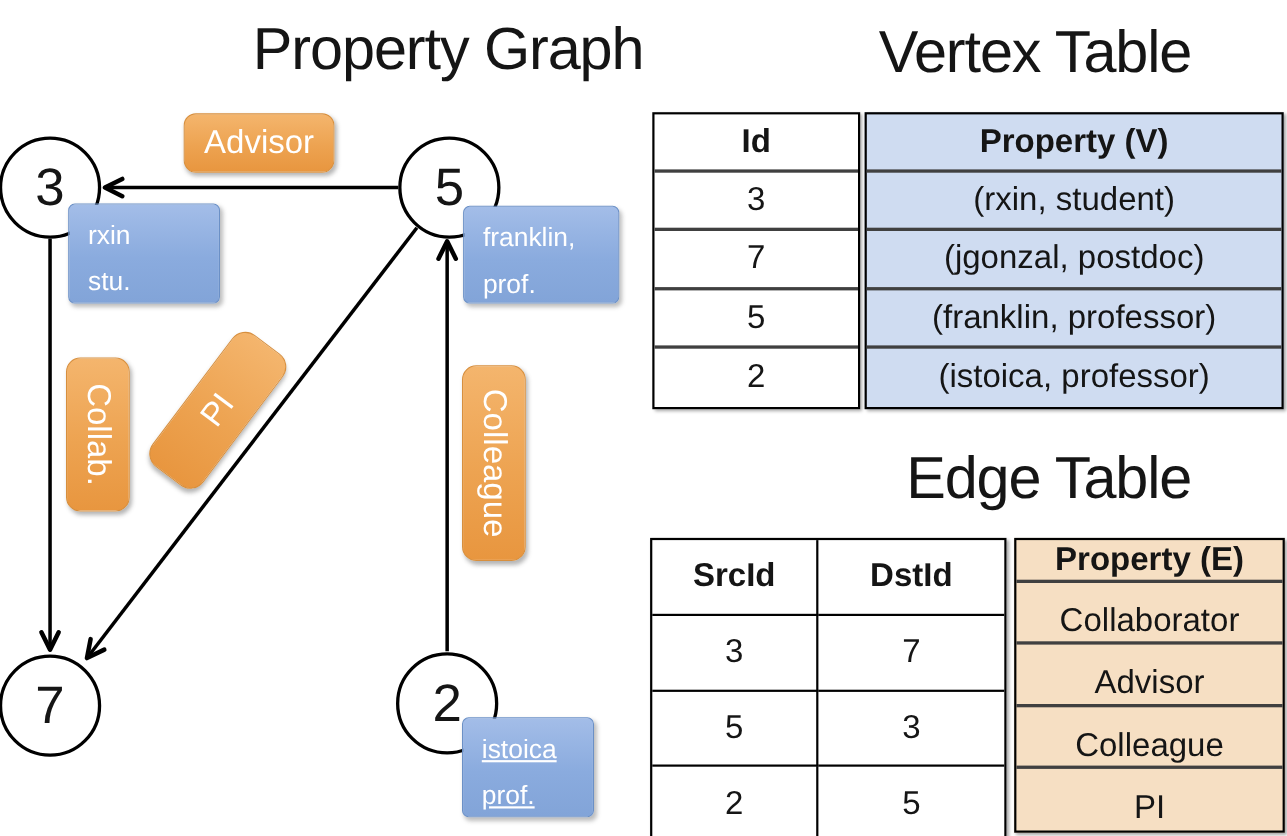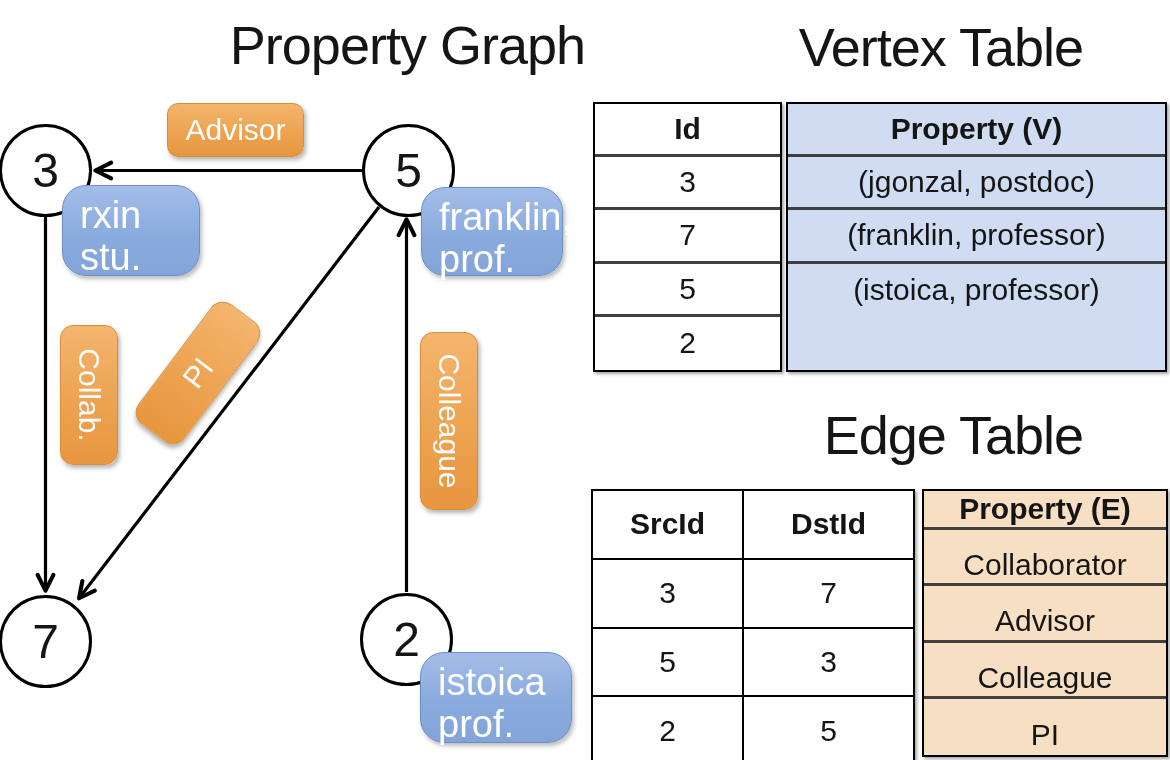--- a/index.html
+++ b/index.html
@@ -25,23 +25,23 @@
     background:linear-gradient(180deg,#f4b56d 0%,#eda351 55%,#e8963f 100%);
     border:1.5px solid #d78f3e;border-radius:11px;
     box-shadow:2px 3px 4px rgba(90,90,90,.45);
     color:#fff;display:flex;align-items:center;justify-content:center;
     font-size:30px;z-index:2;
   }
   .edge-label .vtext{transform:rotate(90deg);white-space:nowrap;}
   .edge-label .vtext-up{transform:rotate(-90deg);white-space:nowrap;}
   .prop-box{
     background:linear-gradient(180deg,#a3bde8 0%,#8aabde 55%,#82a4d8 100%);
-    border:1.5px solid #6b90c6;border-radius:24px;
+    border:1.5px solid #6b90c6;border-radius:6px;
     box-shadow:2px 3px 4px rgba(90,90,90,.4);
-    color:#fff;font-size:38px;line-height:42px;padding:8px 0 0 17px;z-index:4;
+    color:#fff;font-size:24px;line-height:42px;padding:8px 0 0 17px;z-index:4;
   }
   svg.edges{position:absolute;left:0;top:0;z-index:1;}
 
   
   .tbl-col{
     border:2.5px solid #000;box-shadow:2px 2px 3px rgba(0,0,0,.35);
     display:grid;grid-template-rows:repeat(5,1fr);
   }
   .tbl-col .cell{
     display:flex;align-items:center;justify-content:center;
@@ -103,37 +103,38 @@
   </div>
 
   <div class="abs prop-box" style="left:62px;top:185px;width:138px;height:91px;">
     <div>rxin</div>
     <div>stu.</div>
   </div>
   <div class="abs prop-box" style="left:421px;top:187px;width:142px;height:89px;">
     <div>franklin,</div>
     <div>prof.</div>
   </div>
-  <div class="abs prop-box" style="left:420px;top:652px;width:152px;height:91px;">
+  <div class="abs prop-box" style="left:420px;top:652px;width:120px;height:91px;text-decoration:underline;">
     <div>istoica</div>
     <div>prof.</div>
   </div>
 
   <div class="abs big-title" style="left:593px;top:16px;width:490px;">Vertex Table</div>
 
   <div class="abs tbl-col bg-white" style="left:593px;top:102px;width:189px;height:270px;">
     <div class="cell hdr">Id</div>
     <div class="cell">3</div>
     <div class="cell">7</div>
     <div class="cell">5</div>
     <div class="cell">2</div>
   </div>
 
   <div class="abs tbl-col bg-blue" style="left:786px;top:102px;width:381px;height:270px;">
     <div class="cell hdr">Property (V)</div>
+    <div class="cell">(rxin, student)</div>
     <div class="cell">(jgonzal, postdoc)</div>
     <div class="cell">(franklin, professor)</div>
     <div class="cell">(istoica, professor)</div>
   </div>
 
   <div class="abs big-title" style="left:593px;top:404px;width:490px;">Edge Table</div>
 
   <div class="abs tbl-col two-col bg-white" style="left:591px;top:489px;width:324px;height:348px;">
     <div class="cell hdr src rb">SrcId</div>
     <div class="cell hdr rb">DstId</div>

